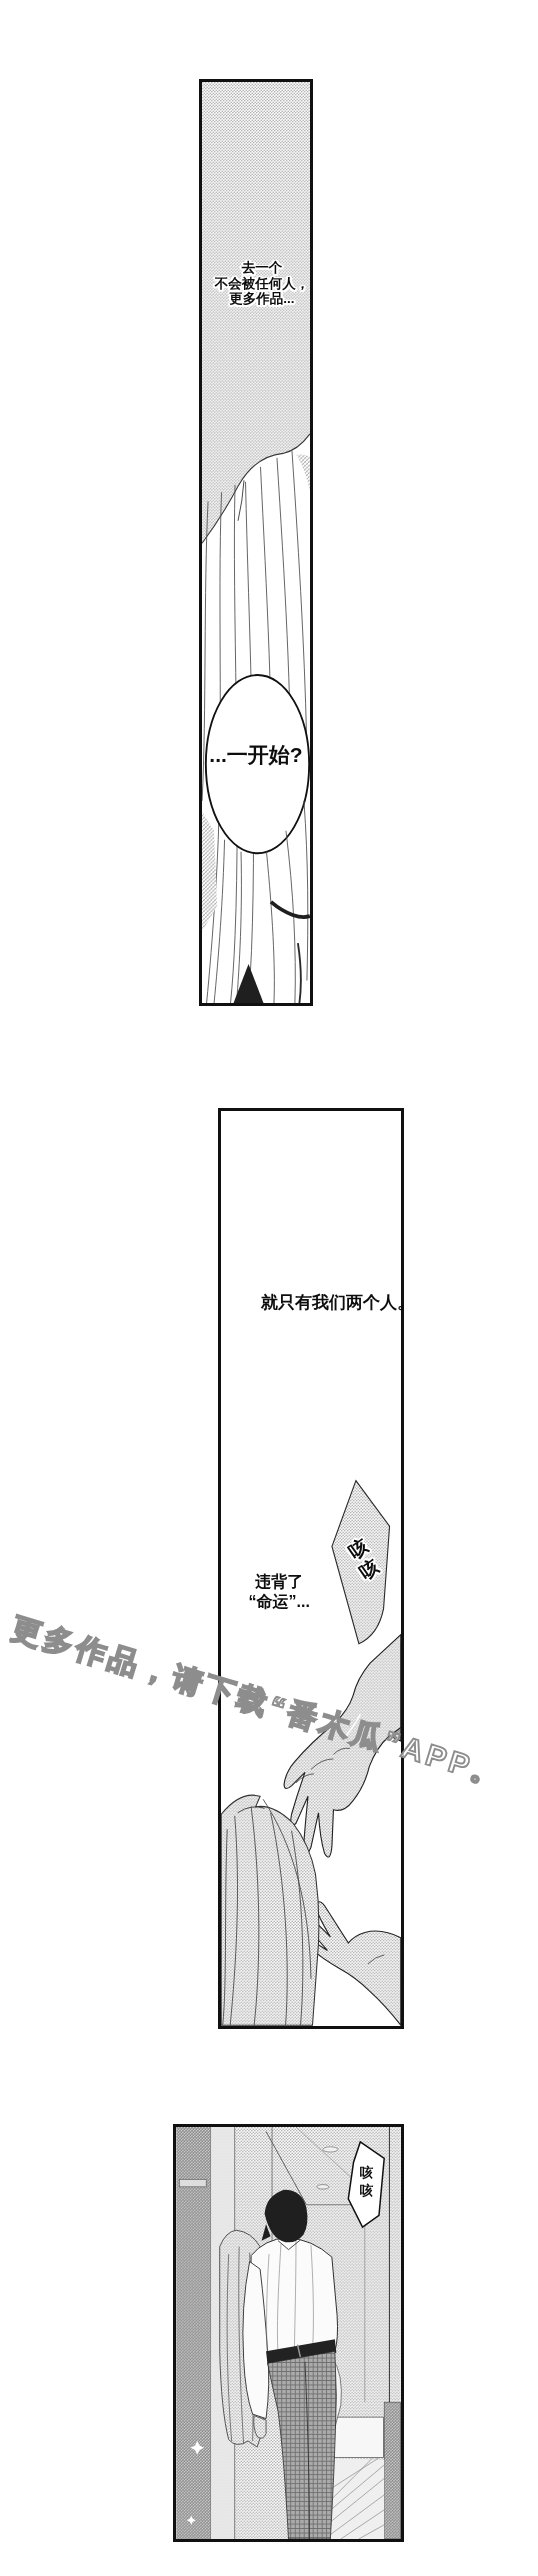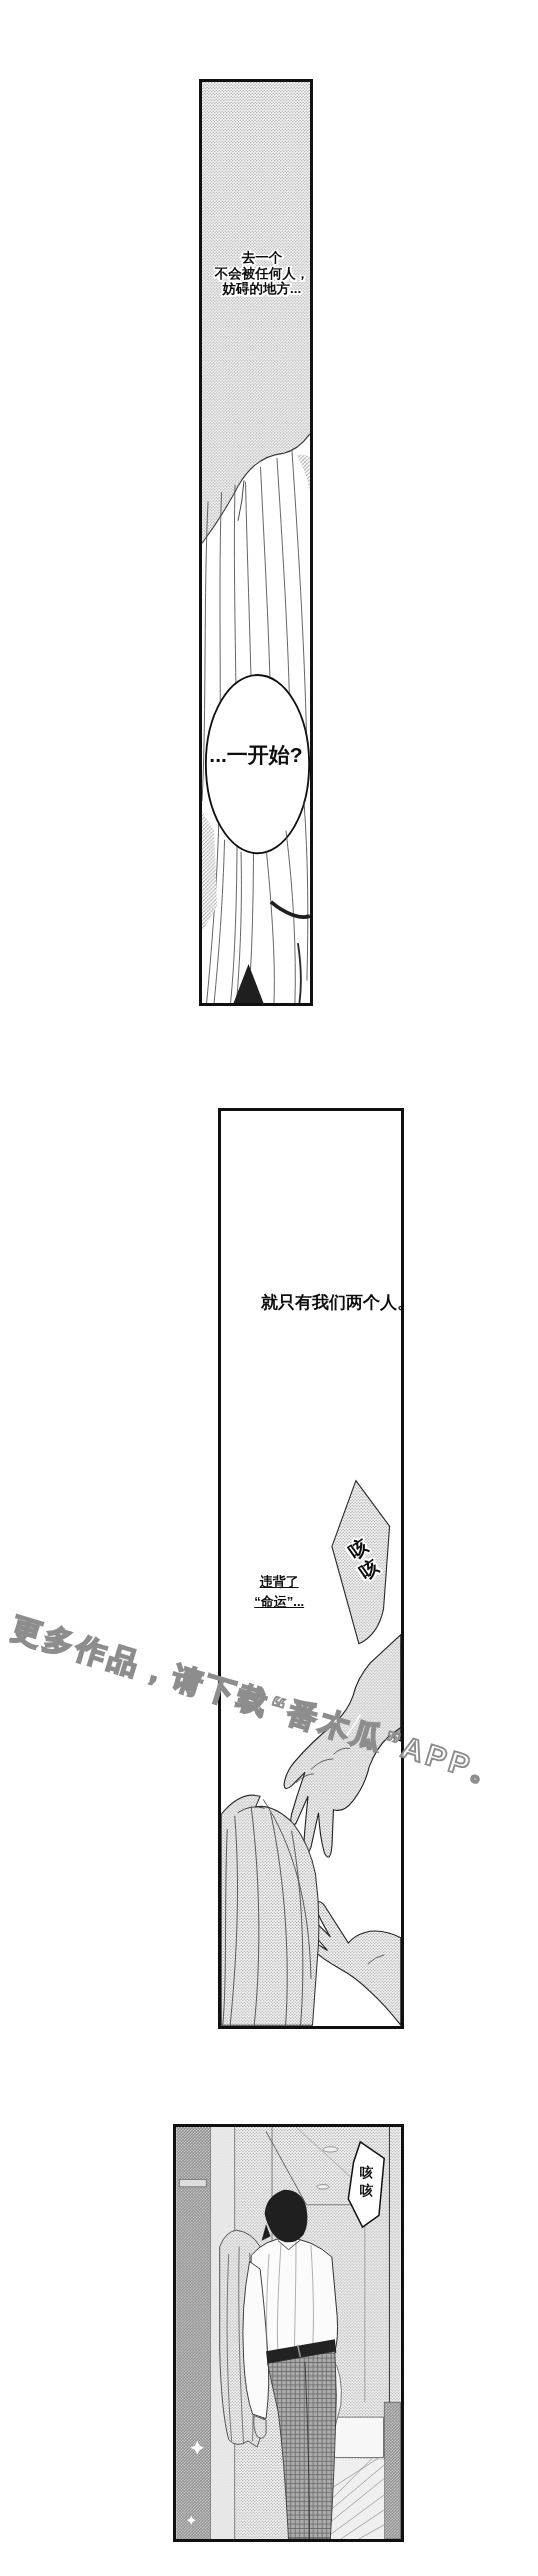--- a/index.html
+++ b/index.html
@@ -16,30 +16,30 @@
   .txt {
     position:absolute; color:#0d0d0d; font-weight:700;
     text-align:center; white-space:nowrap; z-index:5;
   }
   .halo {
     text-shadow:
       -1.5px 0 0 #fff, 1.5px 0 0 #fff, 0 -1.5px 0 #fff, 0 1.5px 0 #fff,
       -1.5px -1.5px 0 #fff, 1.5px 1.5px 0 #fff, -1.5px 1.5px 0 #fff, 1.5px -1.5px 0 #fff,
       -2.2px 0 0 #fff, 2.2px 0 0 #fff;
   }
-  .caption-p1 { left:0; right:0; top:168px; font-size:13.5px; line-height:15.7px;padding-left:12px; }
+  .caption-p1 { left:0; right:0; top:178px; font-size:13.5px; line-height:15.7px;padding-left:12px; }
   .balloon-text-p1 { left:0; right:0; top:663px; font-size:21px; line-height:19.5px; }
   .caption-p2-top { left:0; right:0; top:180px; font-size:17px;padding-left:40px; }
   .cough-p2 {
     left:118px; top:424px; width:52px; font-size:18.7px; line-height:23px;
     transform:rotate(-35deg); transform-origin:50% 50%;
   }
   .cough-p2 span { display:block; }
   .cough-p2 span:nth-child(2) { margin-left:-6px; }
-  .caption-p2-mid { left:3.7px; top:461px; width:109px; font-size:13px; line-height:19.5px; white-space:normal;text-decoration:underline; }
+  .caption-p2-mid { left:3.7px; top:461px; width:109px; font-size:16px; line-height:19.5px; white-space:normal; }
   .cough-p3 { left:177px; top:37px; width:27px; font-size:13.5px; line-height:18px; }
   .cough-p3 span { display:block; }
   .watermark {
     position:absolute; left:18px; top:1608px; width:569px; z-index:9;
     font-size:30px; font-weight:700; letter-spacing:3.7px; white-space:nowrap;
     transform:rotate(17deg); transform-origin:0 0;
     color:rgba(255,255,255,0.72);
     -webkit-text-stroke:1.9px #8d8d8d;
   }
 </style>
@@ -84,21 +84,21 @@
       <path d="M136,960 C142,1040 142,1120 140,1200"></path>
       <path d="M128,1150 C134,1190 132,1215 130,1230" stroke-width="2.5" stroke="#2a2a2a"></path>
       <path d="M92,1095 C112,1112 132,1118 144,1114" stroke-width="5" stroke="#1f1f1f"></path>
     </g>
     <path d="M0,975 L16,1000 L20,1100 L0,1135 Z" fill="url(#hatch1)"></path>
     <path d="M62,1178 L82,1230 L42,1230 Z" fill="#1f1f1f"></path>
   </svg>
   <div class="txt halo caption-p1">
     <span>去一个</span><br>
     <span>不会被任何人，</span><br>
-    <span>妨碍的地方...</span>
+    <span>更多作品...</span>
   </div>
   <div class="txt balloon-text-p1">...一开始?</div>
 </div>
 
 <div class="panel" style="left:218px; top:1108px; width:186px; height:921px;">
   <svg width="180" height="915" viewBox="0 0 240 1223">
     <defs>
       <pattern id="tone2" width="4" height="4" patternUnits="userSpaceOnUse">
         <rect width="4" height="4" fill="#ffffff"></rect>
         <circle cx="1" cy="1" r="1.05" fill="#aaaaaa"></circle>

